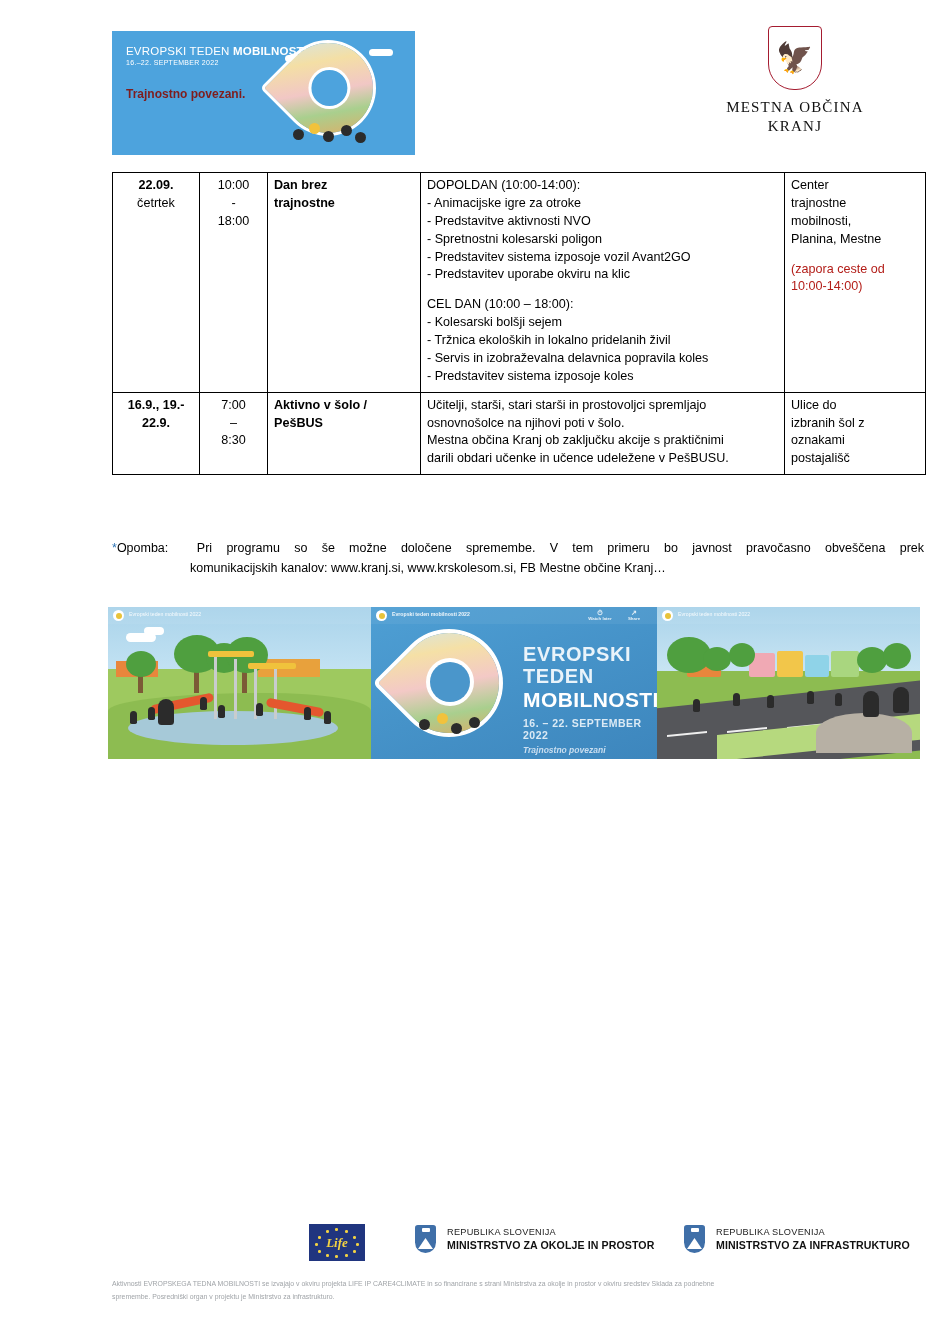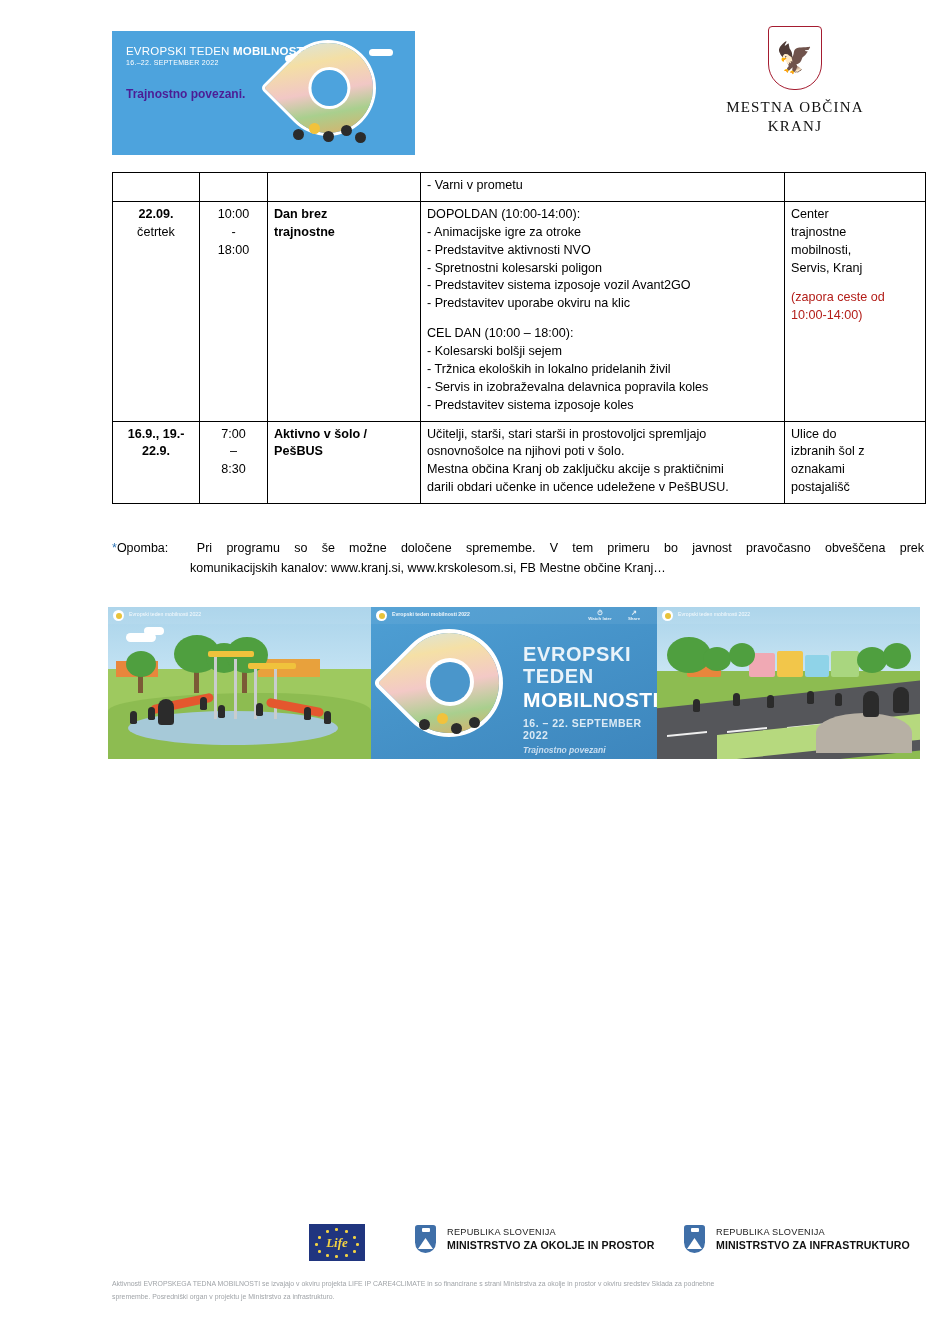--- a/index.html
+++ b/index.html
@@ -45,21 +45,21 @@
     font-size: 7px;
     color: #ffffff;
     letter-spacing: .3px;
     white-space: nowrap;
   }
   .etm-banner .bslogan {
     position: absolute;
     left: 14px; top: 56px;
     font-size: 12px;
     font-weight: bold;
-    color: #4c1d95;
+    color: #7f1d1d;
     white-space: nowrap;
   }
   
   .pin-wrap {
     position: absolute;
     right: 36px; top: 12px;
     width: 96px; height: 112px;
   }
   .pin-shape {
     position: absolute;
@@ -372,29 +372,20 @@
 <table class="doc-table">
   <colgroup>
     <col class="col-date">
       <col class="col-time">
       <col class="col-title">
       <col class="col-desc">
       <col class="col-place">
   </colgroup>
   <tbody>
 
-    <tr>
-      <td class="col-date"></td>
-      <td class="col-time"></td>
-      <td class="col-title"></td>
-      <td class="col-desc">
-        <div>- Varni v prometu</div>
-      </td>
-      <td class="col-place"></td>
-    </tr>
 
     <tr>
       <td class="col-date">
         <div class="b">22.09.</div>
         <div>četrtek</div>
       </td>
       <td class="col-time">
         <div>10:00</div>
         <div>-</div>
         <div>18:00</div>
@@ -414,21 +405,21 @@
         <div>CEL DAN (10:00 – 18:00):</div>
         <div>- Kolesarski bolšji sejem</div>
         <div>- Tržnica ekoloških in lokalno pridelanih živil</div>
         <div>- Servis in izobraževalna delavnica popravila koles</div>
         <div>- Predstavitev sistema izposoje koles</div>
       </td>
       <td class="col-place">
         <div>Center</div>
         <div>trajnostne</div>
         <div>mobilnosti,</div>
-        <div>Servis, Kranj</div>
+        <div>Planina, Mestne</div>
         <div class="spacer-line"></div>
         <div class="red">(zapora ceste od</div>
         <div class="red">10:00-14:00)</div>
       </td>
     </tr>
 
     <tr>
       <td class="col-date">
         <div class="b">16.9., 19.-</div>
         <div class="b">22.9.</div>

